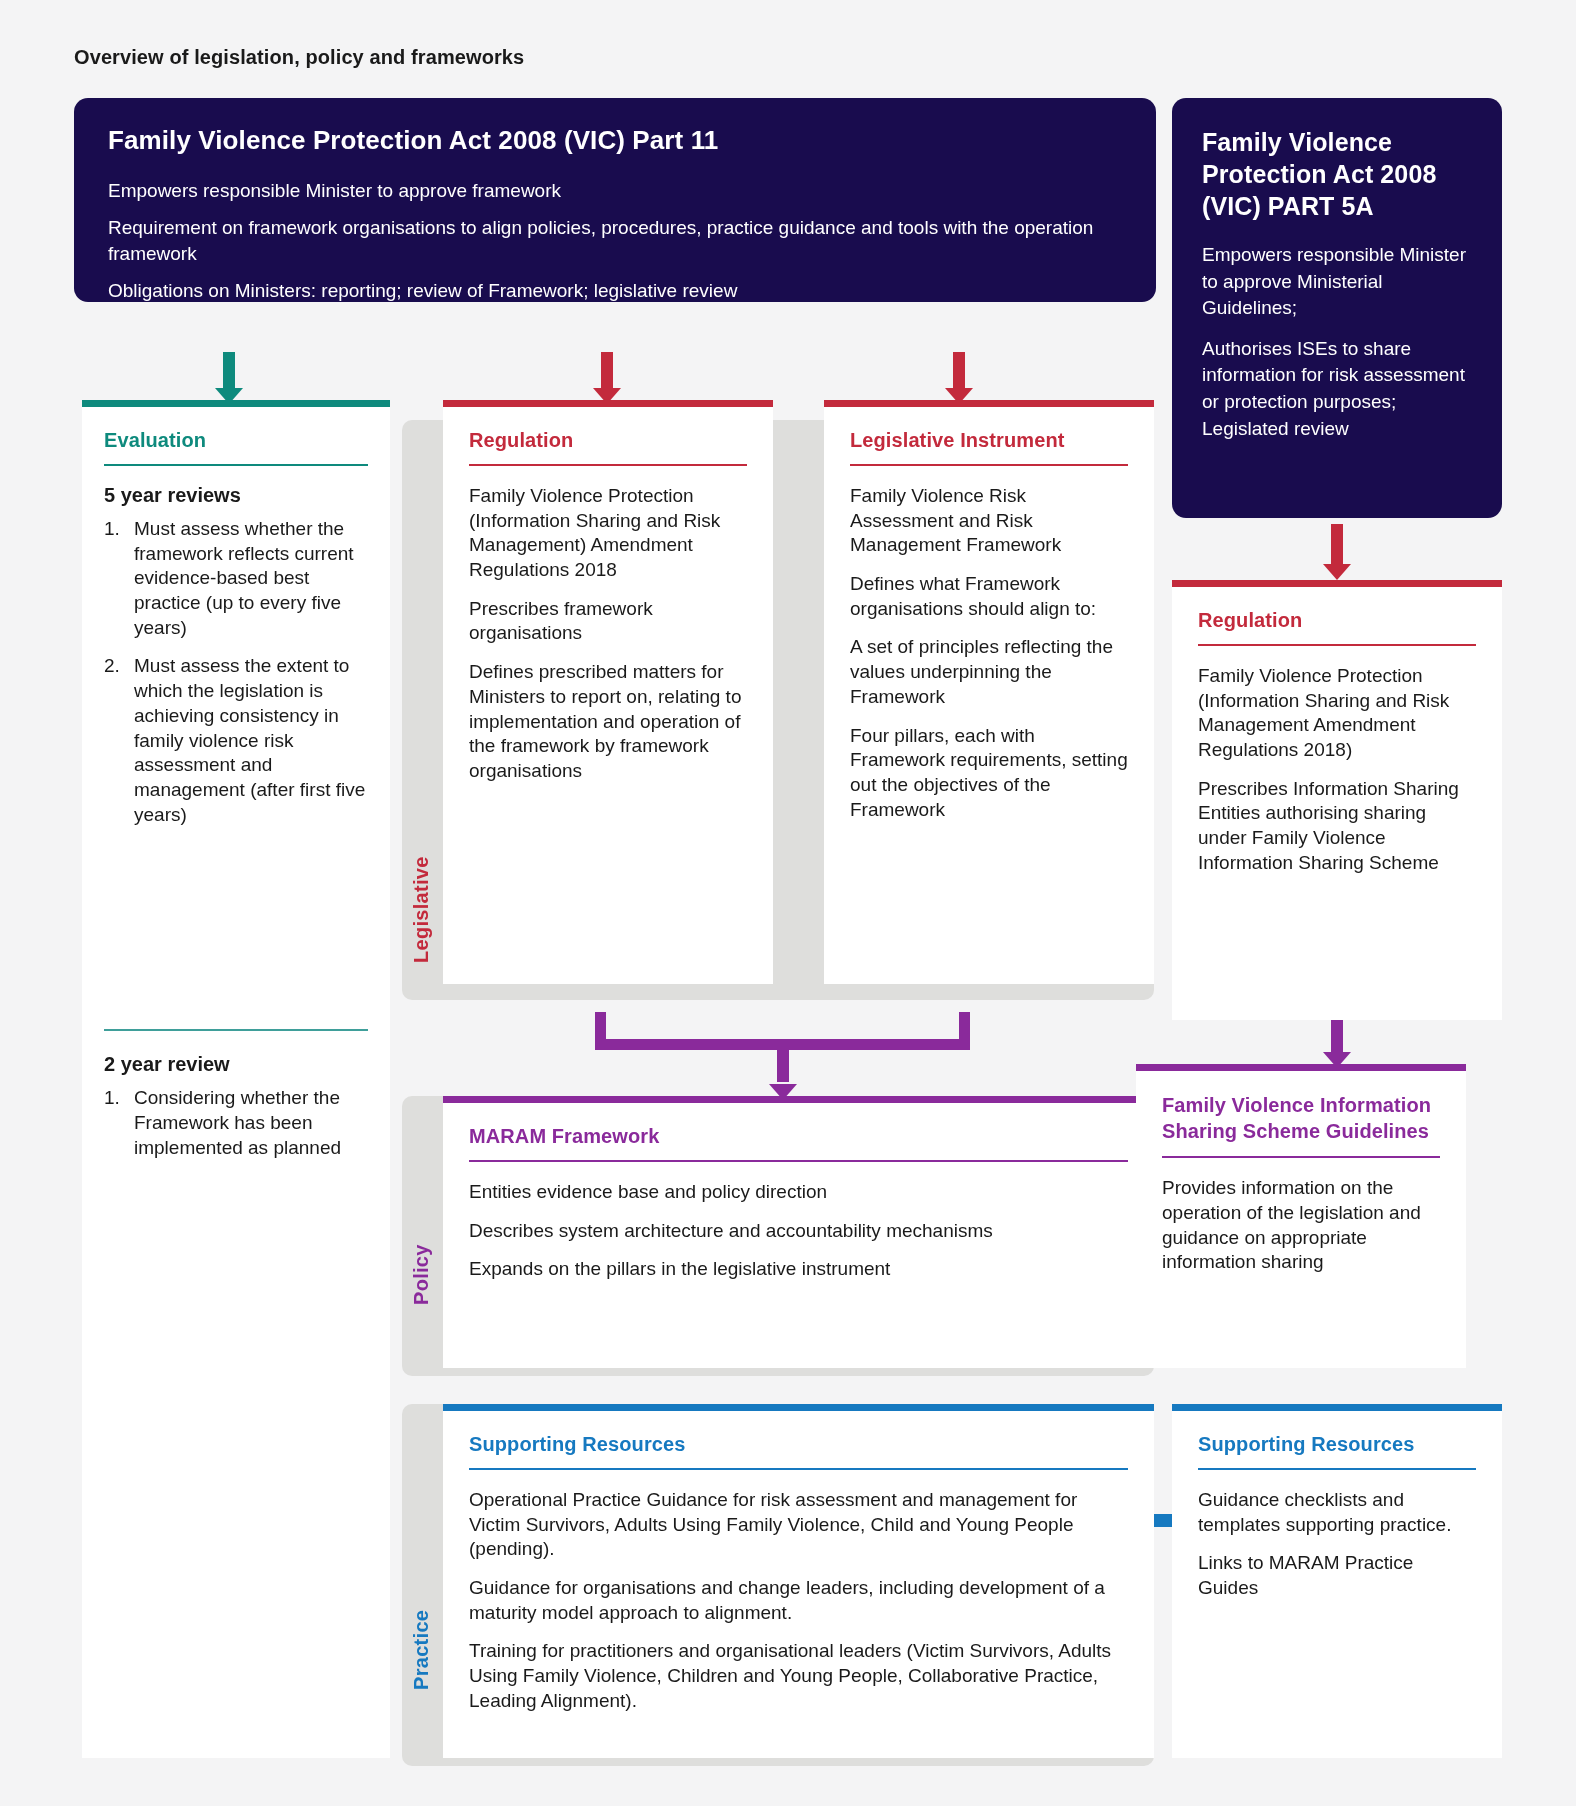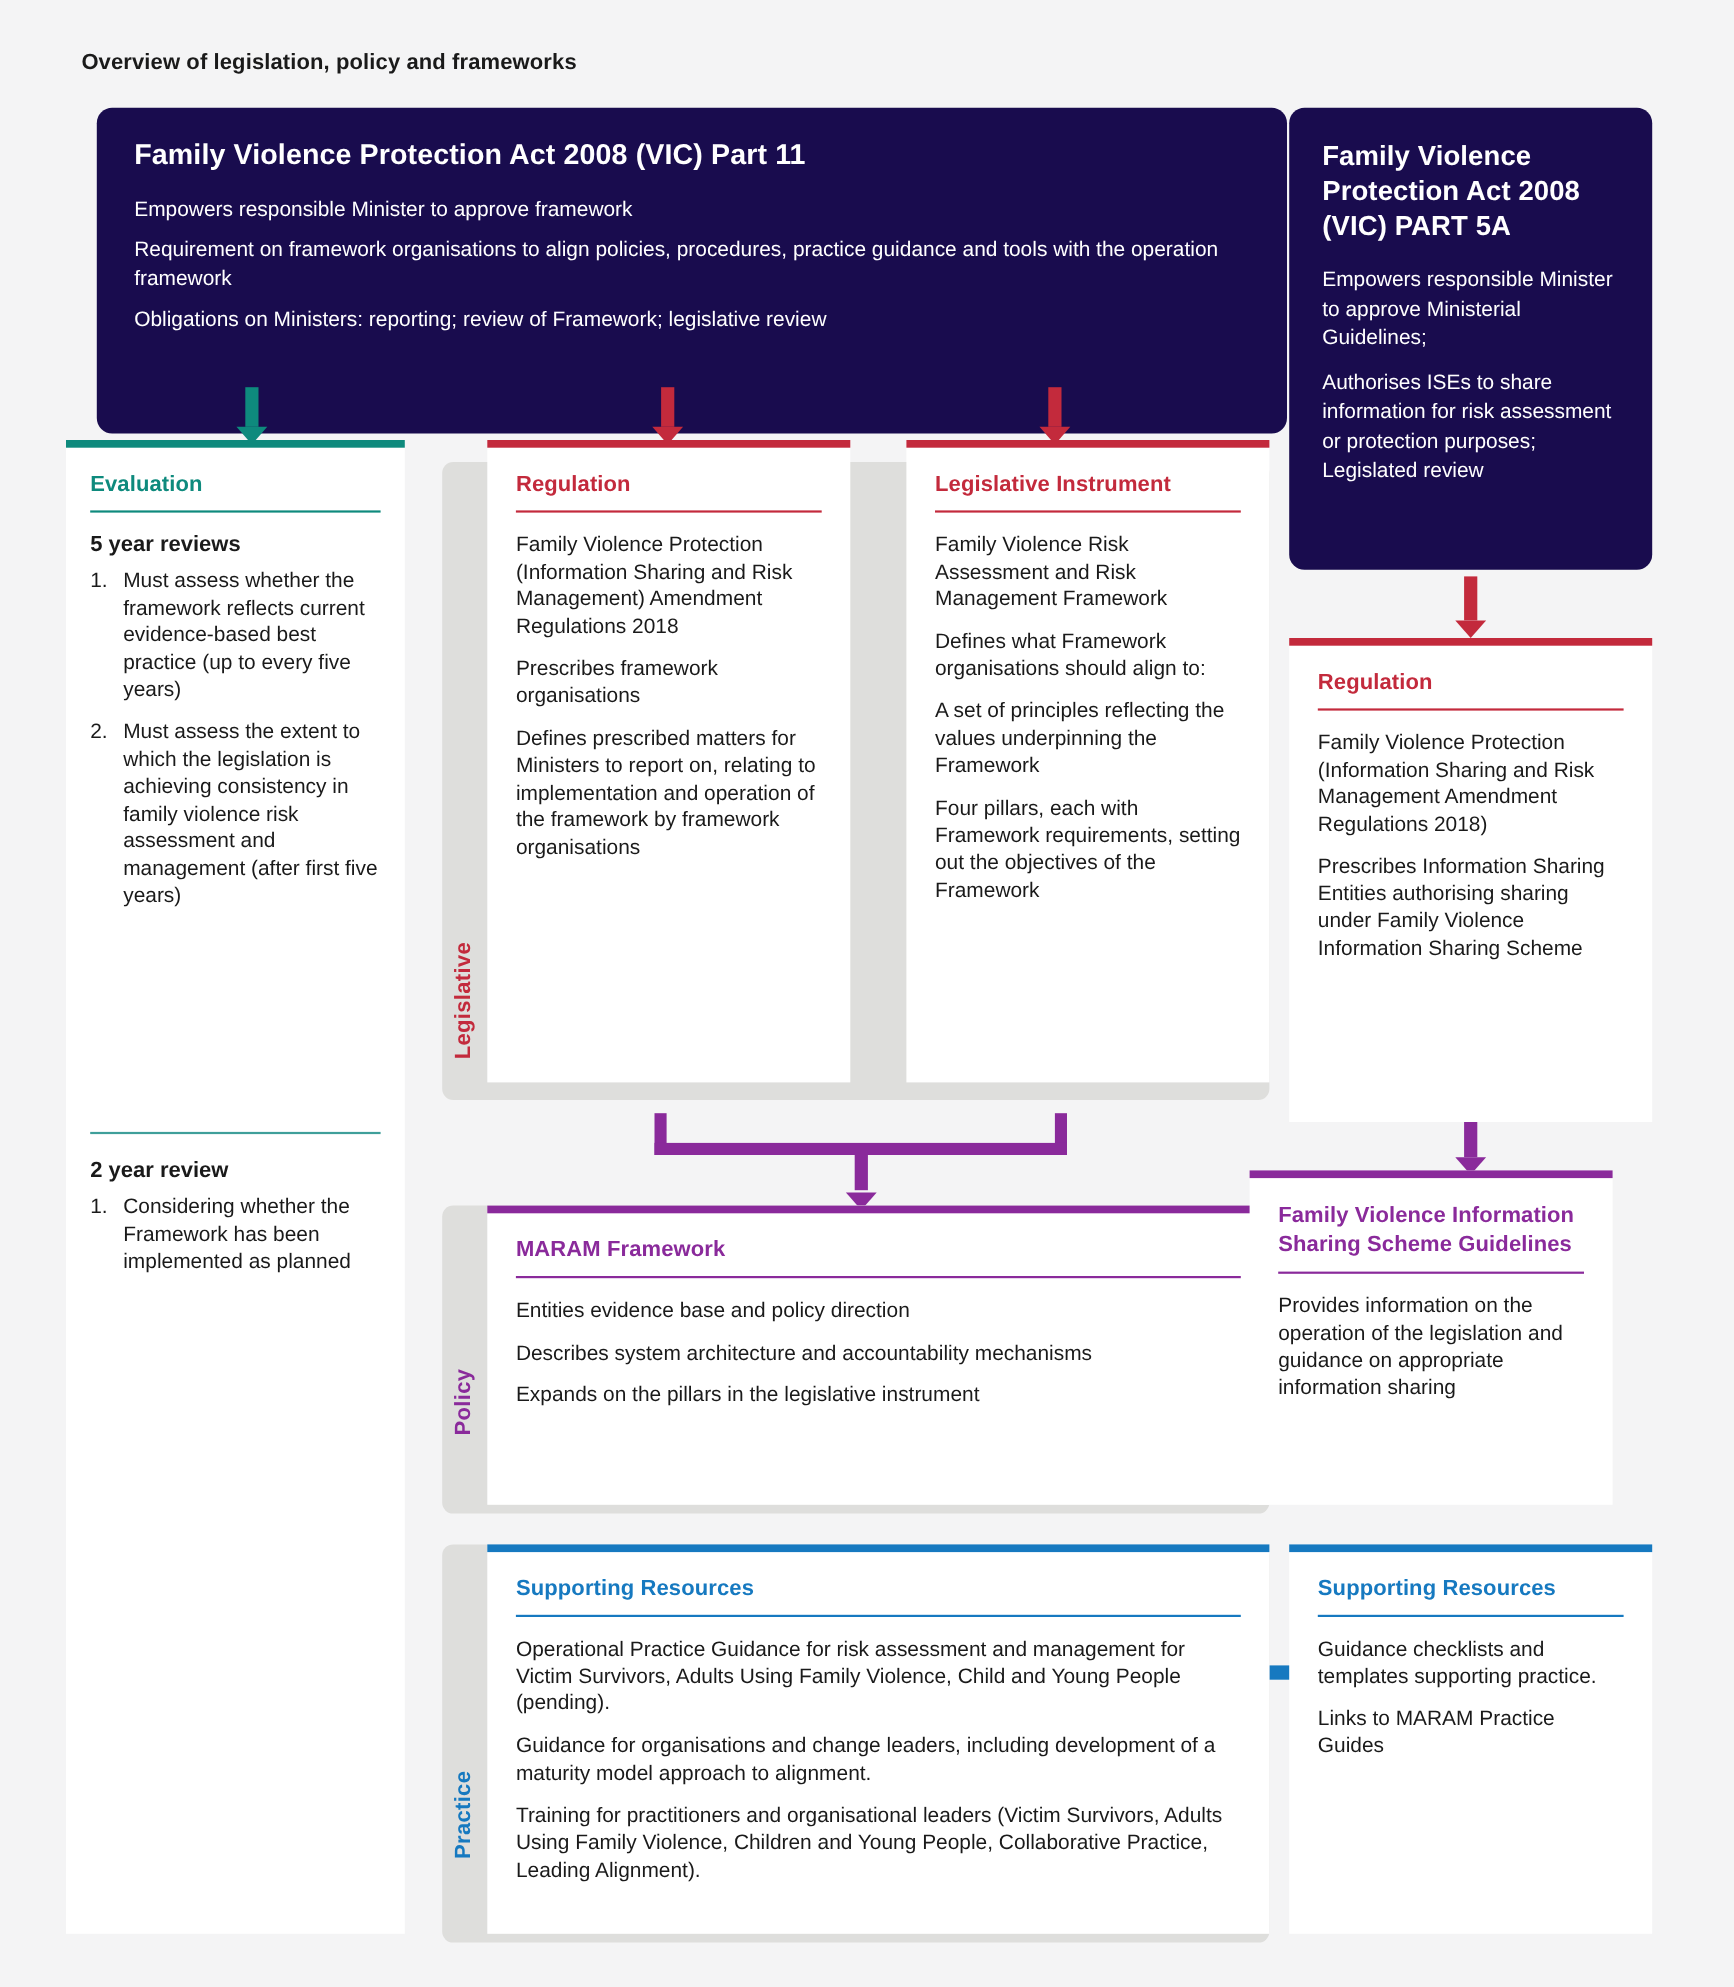--- a/index.html
+++ b/index.html
@@ -26,21 +26,21 @@
     color: #ffffff;
     padding: 26px 34px 30px 34px;
   }
   .navy h2 {
     font-size: 25px; font-weight: bold; line-height: 1.3;
     margin-bottom: 16px; letter-spacing: .1px;
   }
   .navy p { font-size: 19px; line-height: 1.38; margin-bottom: 11px; }
   .navy p:last-child { margin-bottom: 0; }
 
-  #hero-main { left: 88px; top: 98px; width: 1082px; height: 296px; }
+  #hero-main { left: 74px; top: 98px; width: 1082px; height: 204px; }
   #hero-main h2 { font-size: 26px; margin-bottom: 20px; }
   #hero-side { left: 1172px; top: 98px; width: 330px; height: 420px;
                padding: 28px 30px; }
   #hero-side h2 { font-size: 25px; line-height: 1.28; margin-bottom: 20px; }
   #hero-side p { font-size: 19px; line-height: 1.4; margin-bottom: 14px; }
 
   .v-arrow { position: absolute; }
   .v-arrow .stem { position: absolute; left: 50%; transform: translateX(-50%); top: 0; }
   .v-arrow .head { position: absolute; left: 50%; transform: translateX(-50%); bottom: 0;
                    width: 0; height: 0; border-left: 14px solid transparent;
@@ -160,21 +160,21 @@
   </div>
 
   <div class="backing" style="left:402px; top:420px; width:752px; height:580px;"></div>
   <div class="backing" style="left:402px; top:1096px; width:752px; height:280px;"></div>
   <div class="backing" style="left:402px; top:1404px; width:752px; height:362px;"></div>
 
   <div class="vband red" style="left:410px; top:840px; width:28px; height:140px;">Legislative</div>
   <div class="vband purple" style="left:410px; top:1230px; width:28px; height:90px;">Policy</div>
   <div class="vband blue" style="left:410px; top:1600px; width:28px; height:100px;">Practice</div>
 
-  <div class="card" style="left:60px; top:400px; width:308px; height:1358px;">
+  <div class="card" style="left:82px; top:400px; width:308px; height:1358px;">
     <div class="topbar" style="background:#0e8a7d;"></div>
     <div class="inner" style="padding:22px 22px 20px 22px;">
       <h3 class="teal">Evaluation</h3>
       <div class="rule" style="background:#0e8a7d;"></div>
 
       <div class="eval-h">5 year reviews</div>
       <ul class="numlist">
         <li>
           <span class="num">1.</span>
           <span>Must assess whether the framework reflects current evidence-based best practice (up to every five years)</span>

